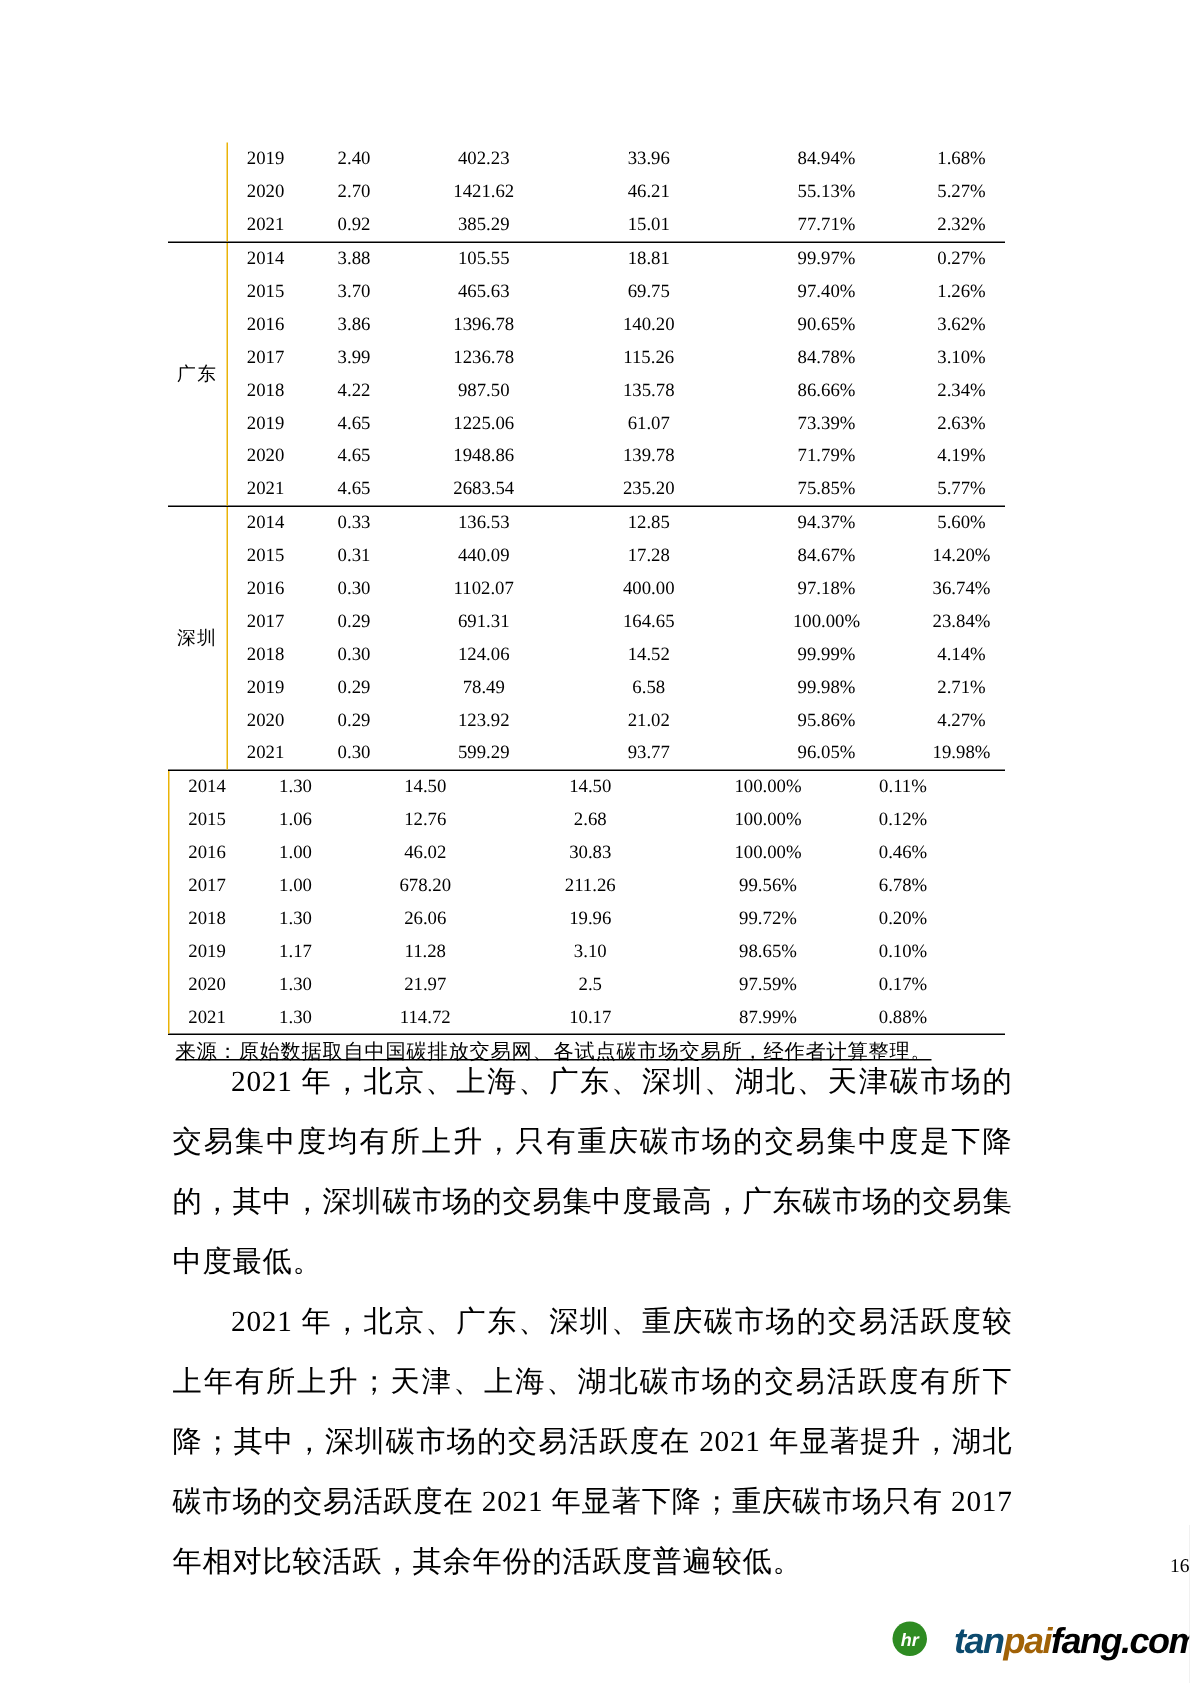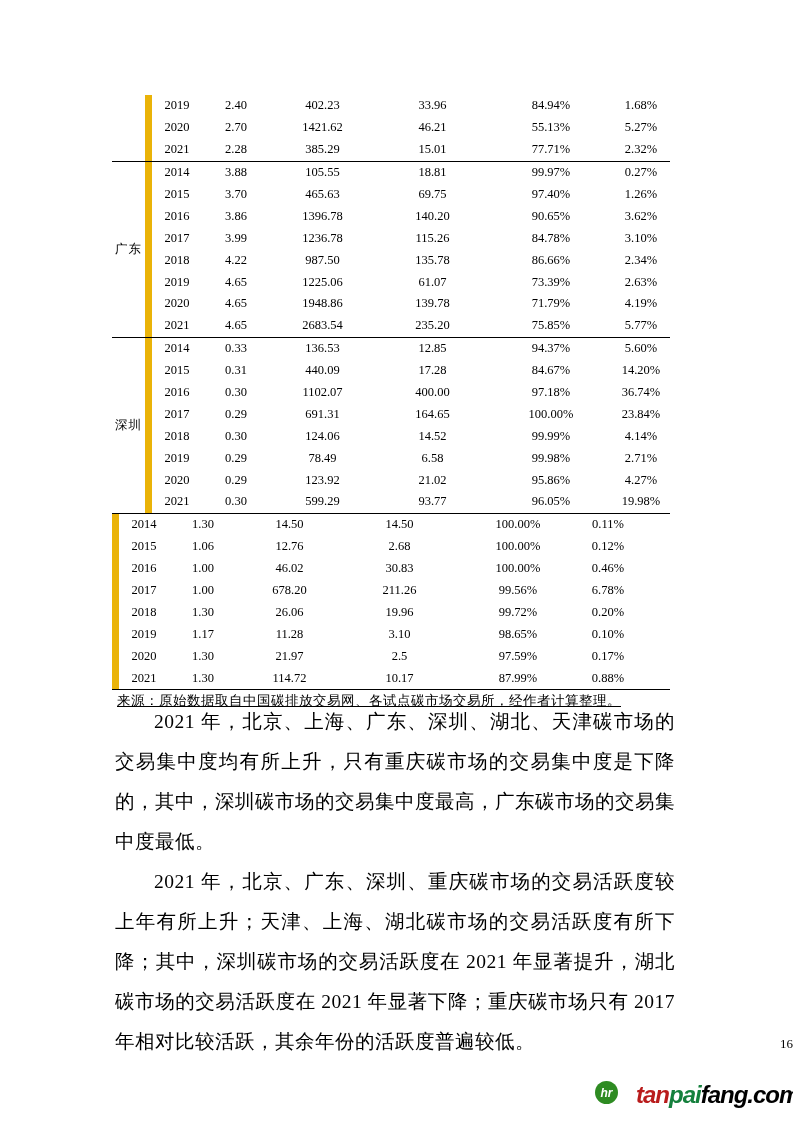--- a/index.html
+++ b/index.html
@@ -22,21 +22,21 @@
   }
   .tgroup{display:flex;}
   .tgroup + .tgroup{border-top:1px solid #000;}
   .tregion{
     width:40px;
     display:flex;align-items:center;justify-content:center;
     font-size:12.5px;
     letter-spacing:1px;
     text-align:center;
   }
-  .trows{flex:1;border-left:7px solid #eab308;}
+  .trows{flex:1;border-left:1px solid #eab308;}
   .trow{
     display:grid;
     grid-template-columns:50px 68px 105px 115px 122px 58px;
     height:21.9px;
     align-items:center;
   }
   .tcell{
     text-align:center;
     font-size:12.5px;
     white-space:nowrap;
@@ -120,21 +120,21 @@
           <div class="trow">
             <div class="tcell">2020</div>
             <div class="tcell">2.70</div>
             <div class="tcell">1421.62</div>
             <div class="tcell">46.21</div>
             <div class="tcell">55.13%</div>
             <div class="tcell">5.27%</div>
           </div>
           <div class="trow">
             <div class="tcell">2021</div>
-            <div class="tcell">2.28</div>
+            <div class="tcell">0.92</div>
             <div class="tcell">385.29</div>
             <div class="tcell">15.01</div>
             <div class="tcell">77.71%</div>
             <div class="tcell">2.32%</div>
           </div>
         </div>
       </div>
       <div class="tgroup">
         <div class="tregion">广东</div>
         <div class="trows">
@@ -347,16 +347,16 @@
 
   <div class="paras">
       <p class="para">2021 年，北京、上海、广东、深圳、湖北、天津碳市场的交易集中度均有所上升，只有重庆碳市场的交易集中度是下降的，其中，深圳碳市场的交易集中度最高，广东碳市场的交易集中度最低。</p>
       <p class="para">2021 年，北京、广东、深圳、重庆碳市场的交易活跃度较上年有所上升；天津、上海、湖北碳市场的交易活跃度有所下降；其中，深圳碳市场的交易活跃度在 2021 年显著提升，湖北碳市场的交易活跃度在 2021 年显著下降；重庆碳市场只有 2017 年相对比较活跃，其余年份的活跃度普遍较低。</p>
     </div>
 
   <div class="pagenum">16</div>
 
   <div class="logo">
     <span class="logo-icon" style="background: rgb(46, 139, 34);">hr</span>
-    <span class="logo-text"><span style="color: #b91c1c;">tan</span><span style="color: #15803d;">pai</span><span style="color: #000000;">fang.com</span></span>
+    <span class="logo-text"><span style="color: #0c4a6e;">tan</span><span style="color: #a16207;">pai</span><span style="color: #000000;">fang.com</span></span>
   </div>
 
 </div>
 
 </body></html>

